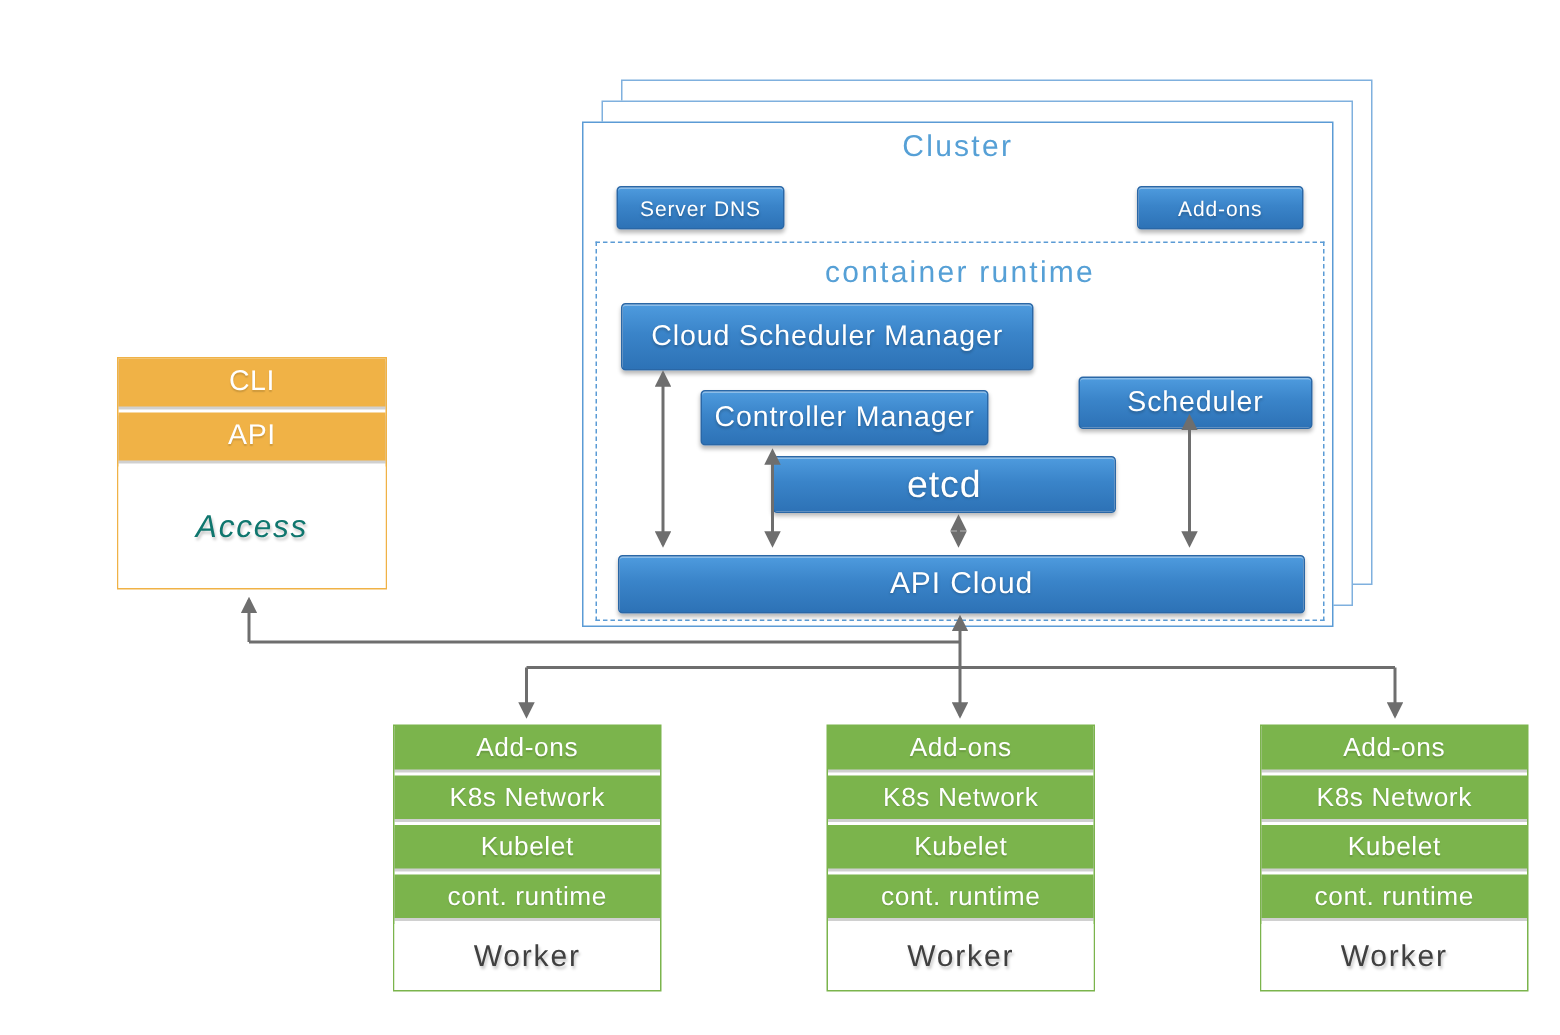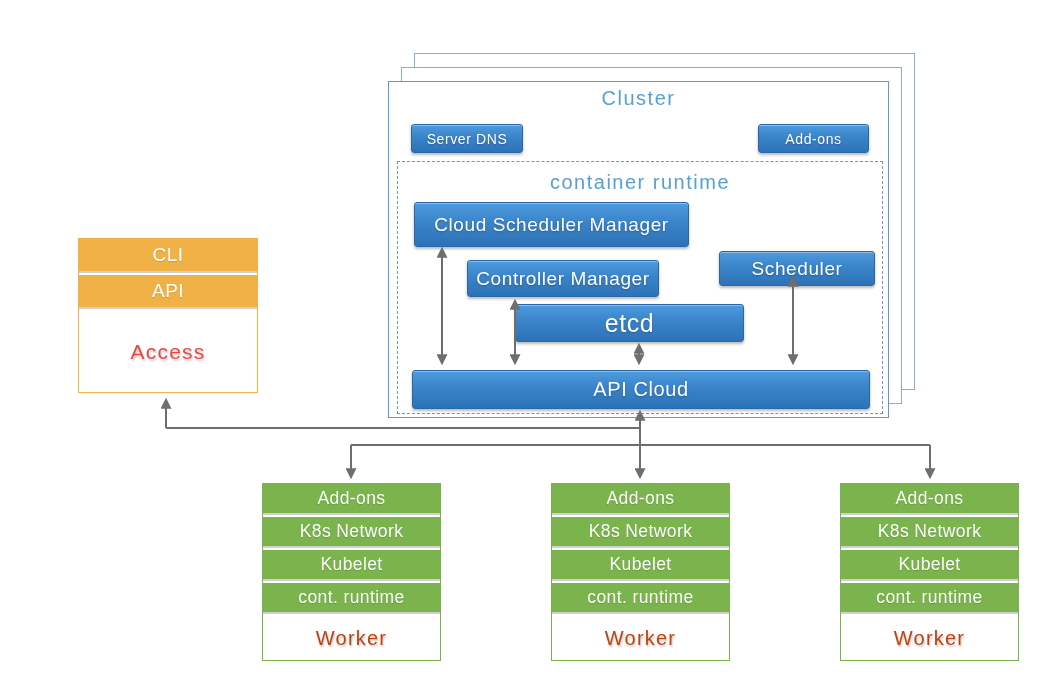--- a/index.html
+++ b/index.html
@@ -59,22 +59,22 @@
     margin-bottom:4px;box-shadow:0 2px 0 rgba(150,150,150,0.45);
     text-shadow:0 1px 1px rgba(0,0,0,0.15);letter-spacing:0.4px;flex:none;
   }
   .orange-row{background:#F0B246;height:32px;font-size:19px;}
   .green-row{background:#7BB44C;height:29px;font-size:17.5px;}
   .stack-label{
     flex:1;display:flex;align-items:center;justify-content:center;
     background:#ffffff;letter-spacing:1.2px;
     text-shadow:1px 2px 2px rgba(0,0,0,0.22);
   }
-  .access-label{color:#ef4444;font-size:21px;}
-  .worker-label{color:#c2410c;font-size:20px;}
+  .access-label{color:#0f766e;font-size:21px;font-style:italic;}
+  .worker-label{color:#404040;font-size:20px;}
   
   .connectors{position:absolute;left:0;top:0;width:1040px;height:690px;pointer-events:none;z-index:20;}
 </style>
 </head>
 <body>
 
 <div class="canvas">
 
   <div class="master-layer layer3"></div>
   <div class="master-layer layer2"></div>

